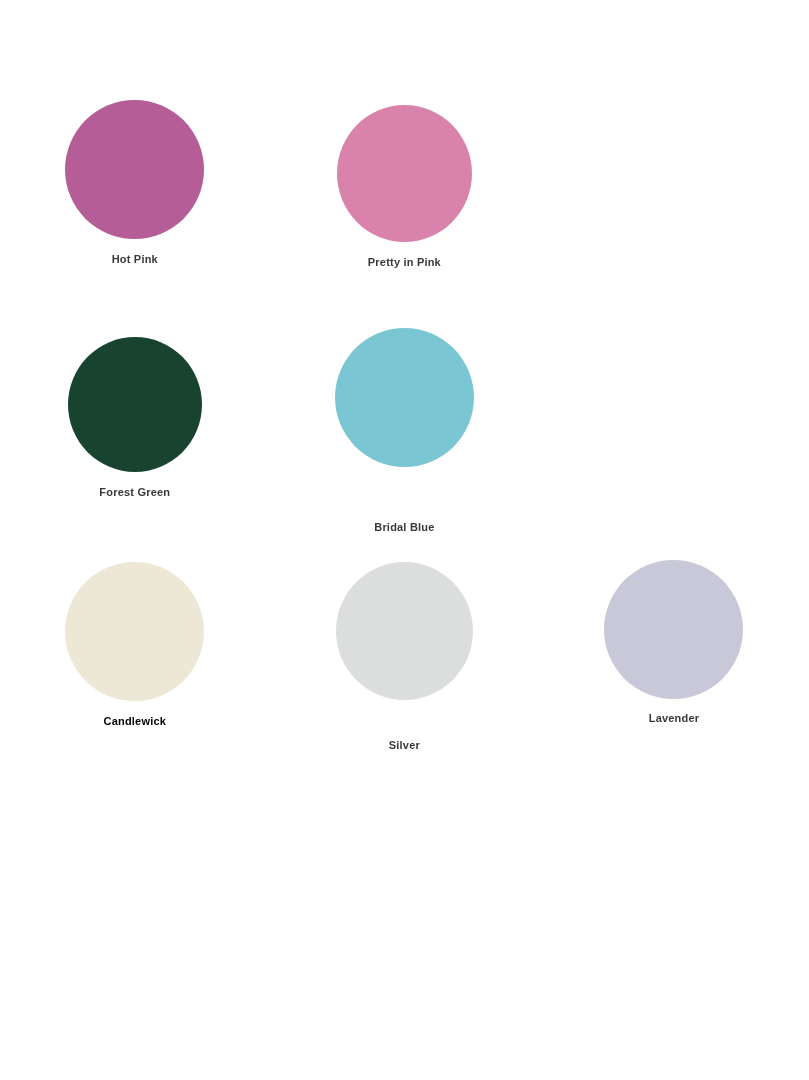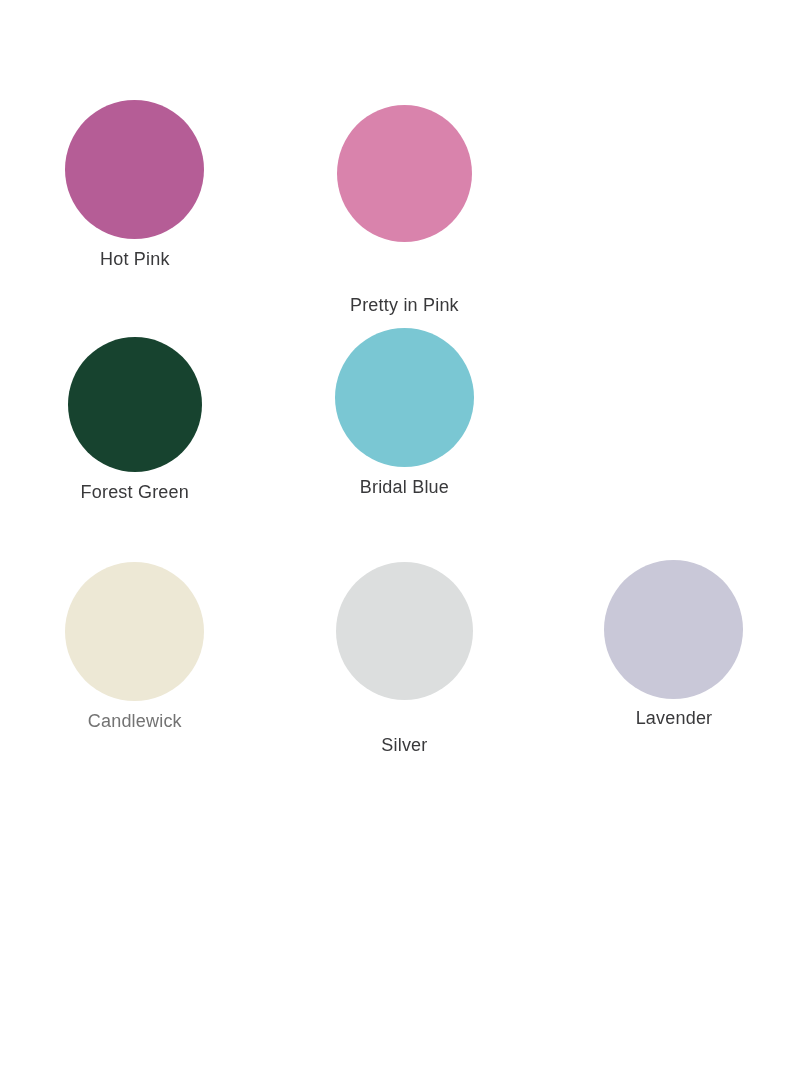--- a/index.html
+++ b/index.html
@@ -44,51 +44,52 @@
   .swatch-cell {
     width: 269.6px;
     display: flex;
     flex-direction: column;
     align-items: center;
     justify-content: flex-start;
   }
 
   
   .swatch-row.row-0 .swatch-cell.col-0 { padding-top: 14px; }
-  .swatch-row.row-0 .swatch-cell.col-1 { padding-top: 19px; gap: 43px; }
+  .swatch-row.row-0 .swatch-cell.col-1 { padding-top: 19px; }
   .swatch-row.row-0 .swatch-cell.col-2 { padding-top: 14px; }
 
   .swatch-row.row-1 .swatch-cell.col-0 { padding-top: 15px; }
   .swatch-row.row-1 .swatch-cell.col-1 { padding-top: 21px; }
-  .swatch-row.row-1 .swatch-cell.col-2 { padding-top: 12px; }
+  .swatch-row.row-1 .swatch-cell.col-2 { padding-top: 12px; gap: 40px; }
 
   .swatch-row.row-2 .swatch-cell.col-0 { padding-top: 16px; }
   .swatch-row.row-2 .swatch-cell.col-1 { padding-top: 16px; }
   .swatch-row.row-2 .swatch-cell.col-2 { padding-top: 14px; }
 
   .swatch-dot {
     width: 139px;
     height: 139px;
     border-radius: 50%;
     background: #cccccc;
     flex: none;
   }
 
   .swatch-row.row-0 .swatch-cell.col-1 .swatch-dot { width: 135px; height: 137px; }
   .swatch-row.row-1 .swatch-cell.col-0 .swatch-dot { width: 137px; height: 136px; }
   .swatch-row.row-1 .swatch-cell.col-1 .swatch-dot { width: 134px; height: 135px; }
   .swatch-row.row-2 .swatch-cell.col-1 .swatch-dot { width: 137px; height: 138px; }
 
   .swatch-label {
     margin-top: 11px;
-    font-size: 18px;
+    font-size: 11px;
     line-height: 19px;
     color: #39393b;
     letter-spacing: 0.2px;
     white-space: nowrap;
+    font-weight: bold;
   }
 
   .swatch-row.row-1 .swatch-label { margin-top: 11px; }
   .swatch-row.row-2 .swatch-cell.col-2 .swatch-label { margin-top: 10px; }
 
   #empty-area {
     position: absolute;
     left: 0;
     top: 782px;
     width: 809px;
@@ -121,21 +122,21 @@
       </div>
       <div class="swatch-cell col-2">
         <div class="swatch-dot" style="background: rgb(122, 199, 211);"></div>
         <div class="swatch-label" style="color: rgb(57, 57, 59);">Bridal Blue</div>
       </div>
     </div>
 
     <div class="swatch-row row-2">
       <div class="swatch-cell col-0">
         <div class="swatch-dot" style="background: rgb(237, 232, 213);"></div>
-        <div class="swatch-label" style="color: #737373;">Candlewick</div>
+        <div class="swatch-label" style="color: #000000;">Candlewick</div>
       </div>
       <div class="swatch-cell col-1">
         <div class="swatch-dot" style="background: rgb(220, 222, 222);"></div>
         <div class="swatch-label" style="color: rgb(57, 57, 59); margin-top: 36px;">Silver</div>
       </div>
       <div class="swatch-cell col-2">
         <div class="swatch-dot" style="background: rgb(201, 200, 216);"></div>
         <div class="swatch-label" style="color: rgb(57, 57, 59);">Lavender</div>
       </div>
     </div>

